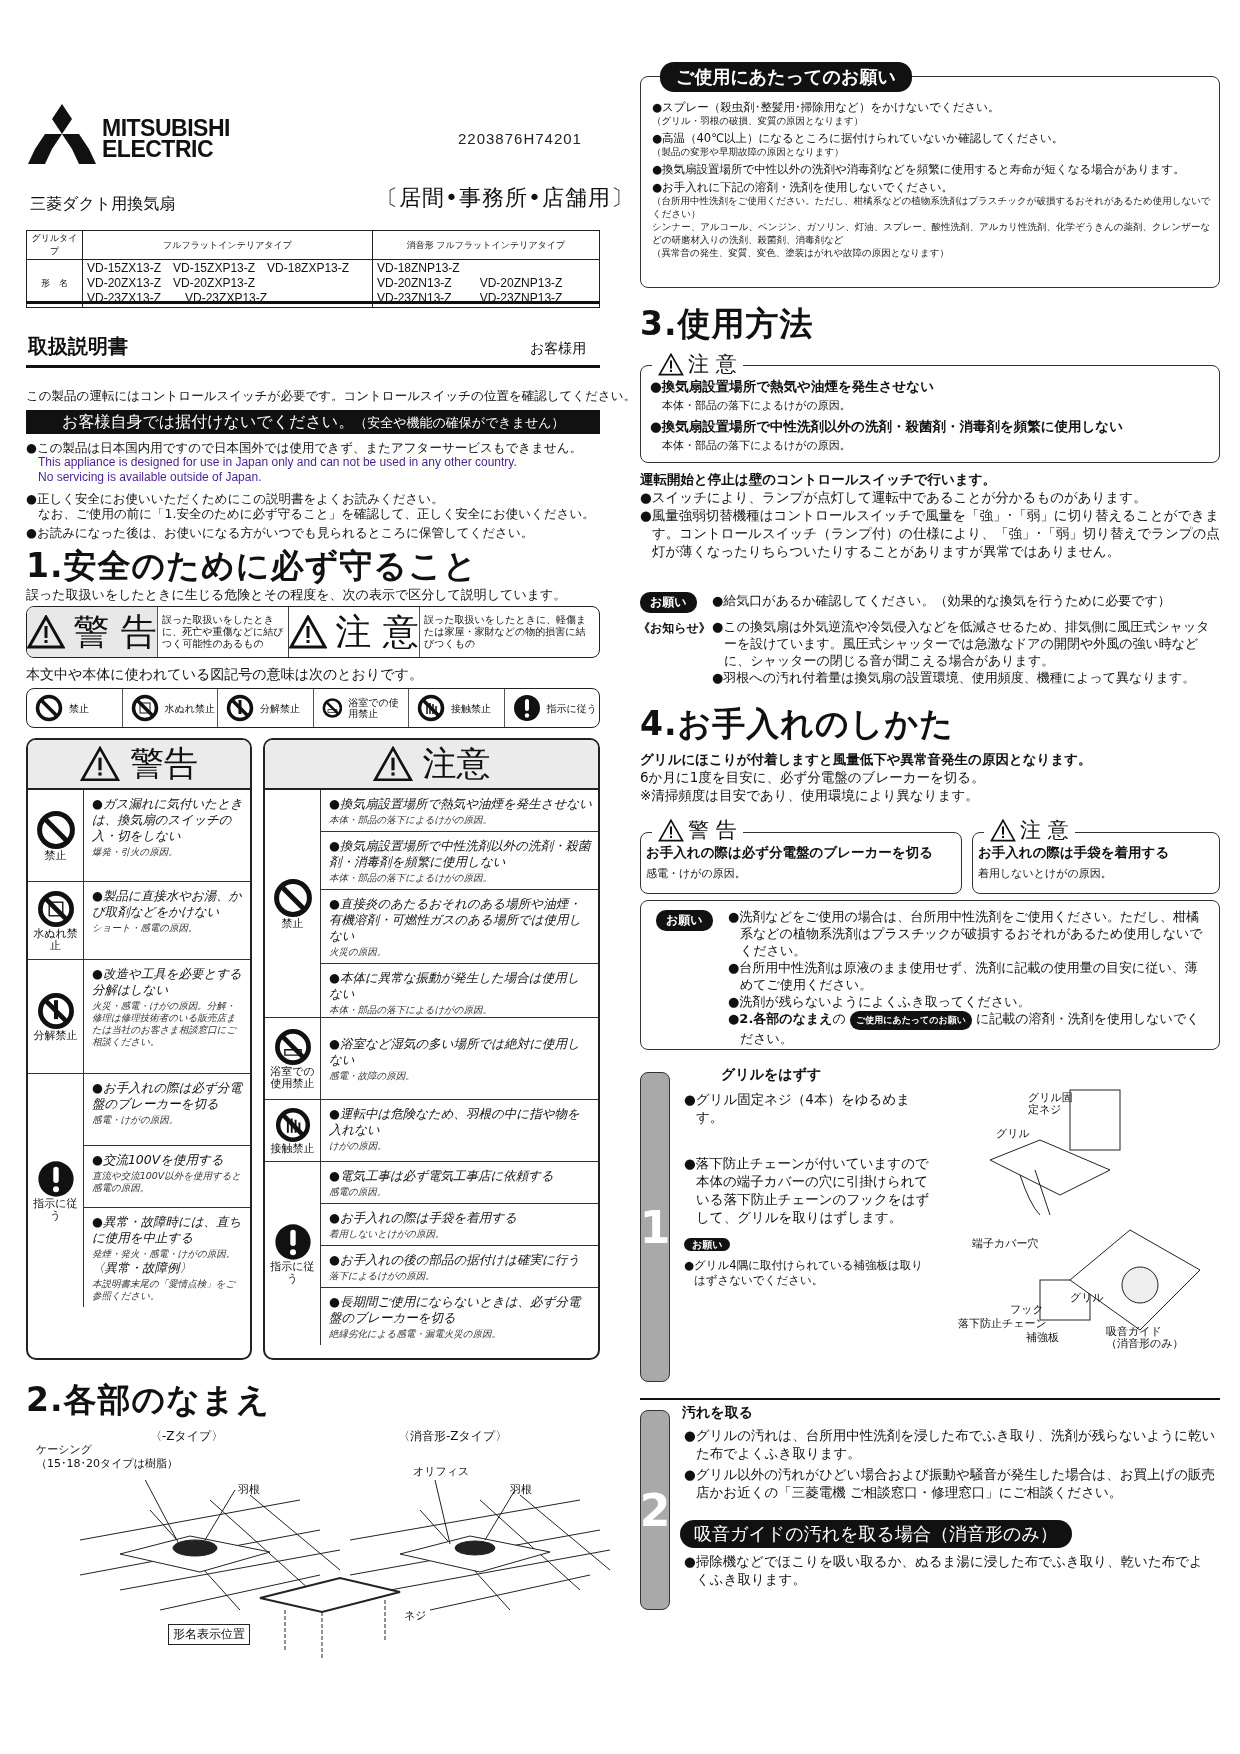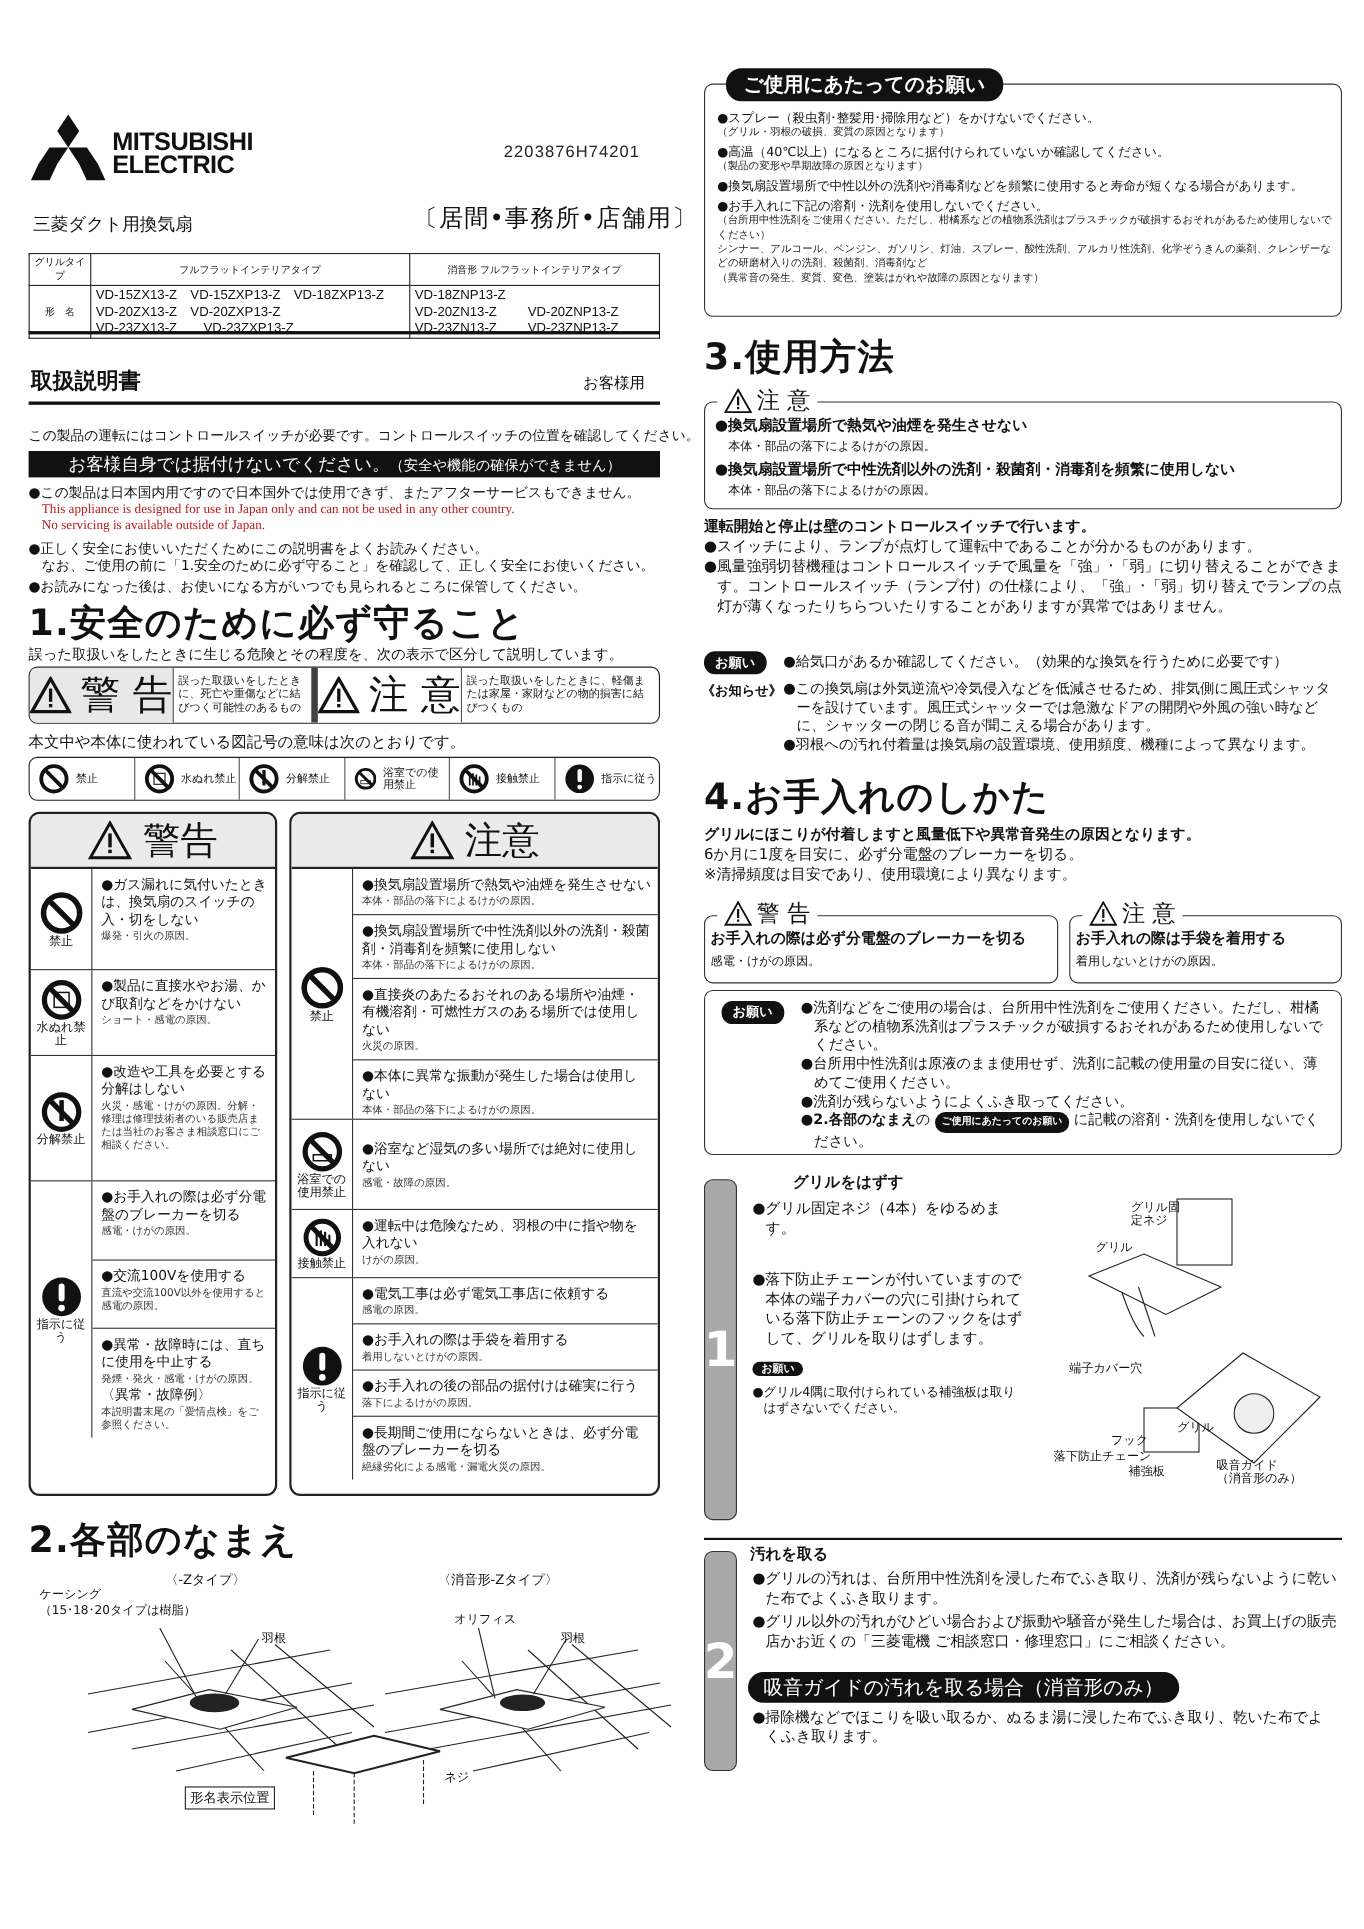--- a/index.html
+++ b/index.html
@@ -19,39 +19,39 @@
   table.models td.lab { font-size: 9px; text-align: center; width: 56px; }
   .mline { white-space: pre; line-height: 15px; }
   .models-bottom { left: 26px; top: 301px; width: 574px; height: 3px; background: #111; }
   .manual-title { left: 28px; top: 333px; font-size: 20px; font-weight: bold; }
   .for-customer { left: 530px; top: 340px; font-size: 14px; }
   .title-rule { left: 26px; top: 365px; width: 574px; height: 3px; background: #111; }
   .small-note { font-size: 12.5px; }
   .black-banner { left: 26px; top: 410px; width: 574px; height: 24px; background: #111; color: #fff; font-size: 16px; padding-left: 36px; line-height: 24px; }
   .black-banner .sm { font-size: 13px; }
   .bullets { font-size: 12.5px; line-height: 15px; }
-  .bullets .en { font-family: Liberation Serif, serif; font-size: 12px; color: #b91c1c; }
+  .bullets .en { font-family: Liberation Sans, sans-serif; font-size: 12px; color: #4c1d95; }
   
   .sec-h { font-family: "DejaVu Sans", sans-serif; font-weight: bold; font-size: 33px; letter-spacing: 1px; }
   
   .legend-box { left: 26px; top: 606px; width: 574px; height: 52px; border: 1.5px solid #222; border-radius: 8px; display: flex; overflow: hidden; }
   .lg-cell { display: flex; align-items: center; }
   .lg-big { background: #e8e8e8; font-size: 36px; justify-content: center; gap: 8px; width: 131px; border-right: 1px solid #555; }
-  .lg-desc { font-size: 10px; line-height: 12px; padding: 0 4px; width: 131px; border-right: 6px solid #404040; }
+  .lg-desc { font-size: 10px; line-height: 12px; padding: 0 4px; width: 131px; border-right: 1px solid #404040; }
   .tri { display: inline-block; }
   .symbols-box { left: 26px; top: 688px; width: 574px; height: 40px; border: 1.5px solid #222; border-radius: 8px; display: flex; }
   .sym { flex: 1; display: flex; align-items: center; gap: 6px; padding-left: 8px; border-right: 1px solid #555; font-size: 10px; line-height: 11px; }
   .sym:last-child { border-right: none; }
   
   .panel { border: 2px solid #222; border-radius: 10px; overflow: hidden; }
   .panel-head { background: #ebebeb; border-bottom: 2px solid #222; display: flex; justify-content: center; align-items: center; gap: 10px; font-size: 34px; }
   .row { display: flex; border-bottom: 1px solid #333; }
   .row:last-child { border-bottom: none; }
   .icon-col { width: 56px; border-right: 1px solid #333; display: flex; flex-direction: column; align-items: center; justify-content: center; font-size: 11px; text-align: center; line-height: 12px; }
-  .text-col { flex: 1; }
+  .text-col { flex: 1; font-style: italic; }
   .item { padding: 6px 6px 5px 8px; border-bottom: 1px solid #333; }
   .item:last-child { border-bottom: none; }
   .item .main { font-size: 12.5px; line-height: 16px; }
   .item .sub { font-size: 9.5px; line-height: 12px; color: #333; margin-top: 2px; }
   
   .onegai-box { left: 640px; top: 76px; width: 580px; height: 212px; border: 1.5px solid #333; border-radius: 8px; }
   .pill { background: #111; color: #fff; border-radius: 14px; display: inline-block; font-weight: bold; }
   .onegai-pill { left: 660px; top: 62px; font-size: 18px; padding: 3px 16px; }
   .rlist { font-size: 11.5px; line-height: 14px; }
   .rlist .s { font-size: 9.5px; line-height: 13px; color: #222; }

